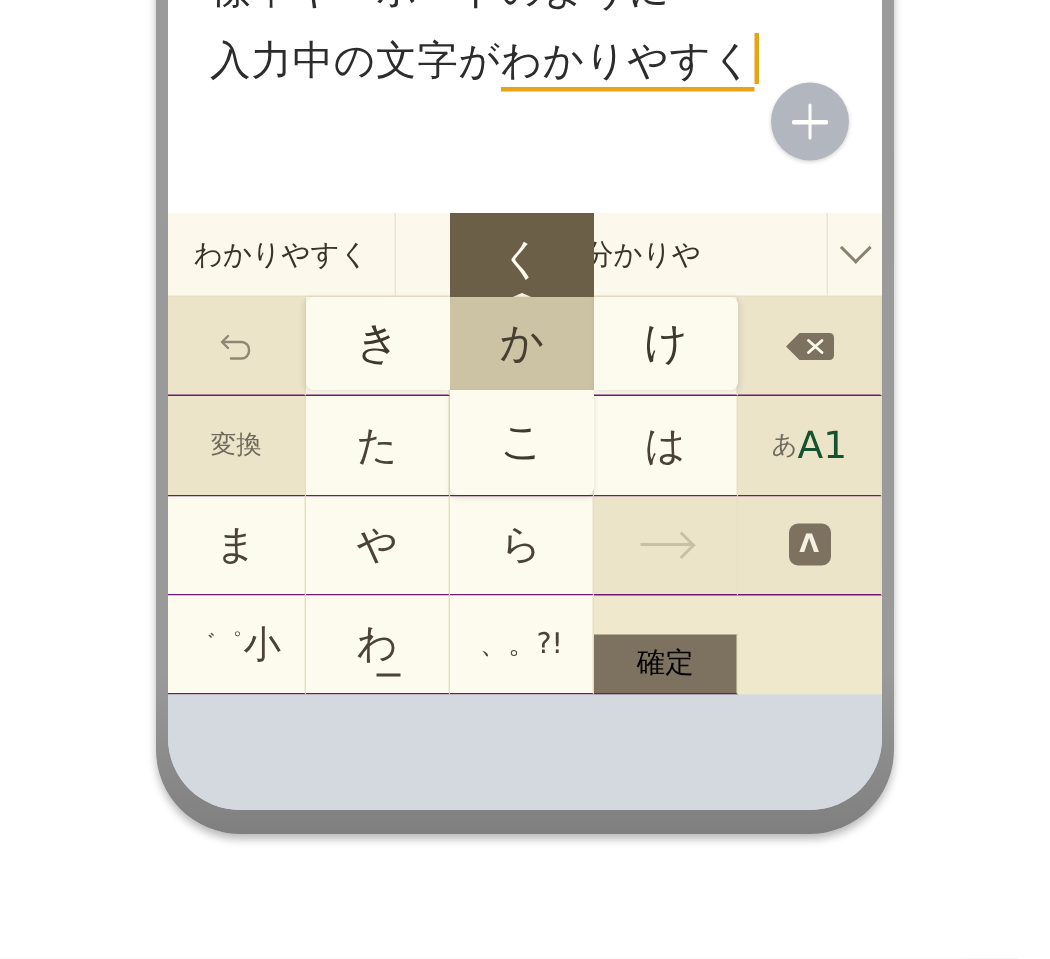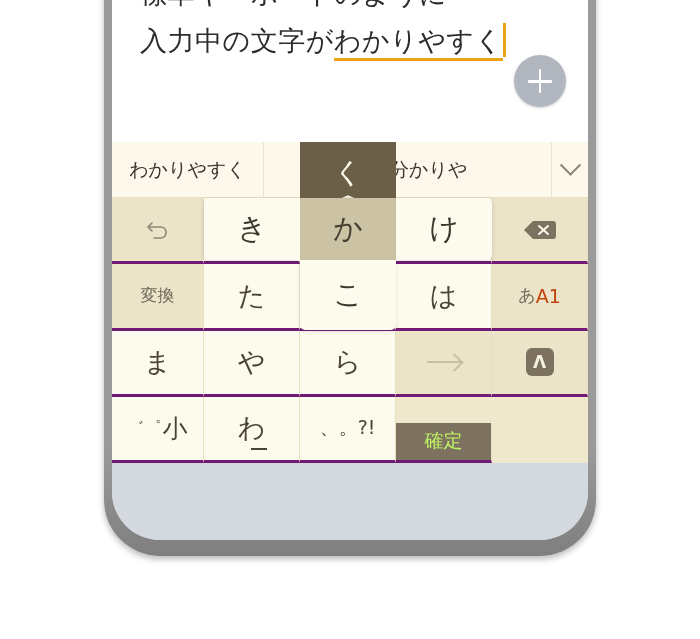--- a/index.html
+++ b/index.html
@@ -82,26 +82,26 @@
     position:absolute; left:0; top:238px; width:476px; height:265px;
     background:#efe8cd;
     display:grid;
     grid-template-columns: 92px 96px 96px 96px 96px;
     grid-template-rows: repeat(4, 1fr);
   }
   .key{
     position:relative;
     display:flex; align-items:center; justify-content:center;
     font-size:27px; color:#4a4336;
-    border-right:1px solid #e7dfc2; border-bottom:3px solid #701a75;
+    border-right:1px solid #e7dfc2; border-bottom:1px solid #701a75;
     background:#efe8cd;
   }
   .key.letter{ background:#fdfaee; }
   .key.func{ background:#ece4c9; font-size:17px; color:#6f6a5c; }
-  .key.dark{ background:#7d7260; color:#bef264; font-size:19px;margin-top:26px; }
+  .key.dark{ background:#7d7260; color:#000000; font-size:19px;margin-top:26px; }
   .key.small-glyph{ font-size:19px; }
 
   
   .undo-icon{
     width:26px; height:22px; position:relative;
   }
   .undo-icon svg{ display:block; }
   .bksp-icon{
     width:38px; height:26px; position:relative;
   }
@@ -112,21 +112,21 @@
   }
   .arrow-right{
     width:34px; height:2px; background:#c8c0a4; position:relative;
   }
   .arrow-right:after{
     content:""; position:absolute; right:0; top:-5px;
     width:11px; height:11px; border-top:2px solid #c8c0a4;
     border-right:2px solid #c8c0a4; transform:rotate(45deg);
   }
   .aA1{ font-size:21px; color:#6f6a5c; }
-  .aA1 .dim{ color:#c2410c; font-size:19px; }
+  .aA1 .dim{ color:#14532d; font-size:25px; }
   .dakuten{ font-size:16px; letter-spacing:1px; vertical-align:6px; color:#4a4336;}
   .wa-under{ position:relative; }
   .wa-under:after{
     content:""; position:absolute; left:50%; bottom:-4px; margin-left:0px;
     width:16px; height:2px; background:#4a4336;
   }
 
   
   .popup-layer{
     position:absolute; left:0; top:182px; width:476px; height:321px;

